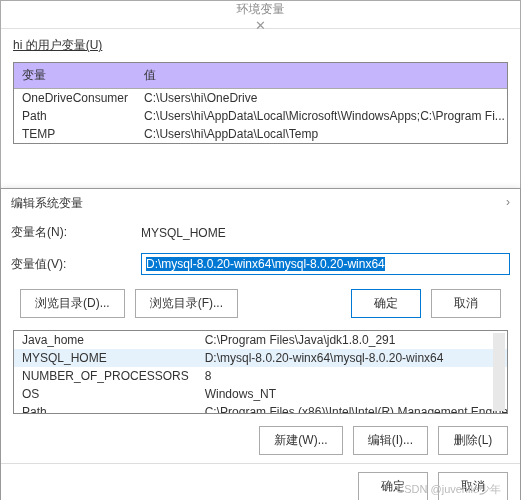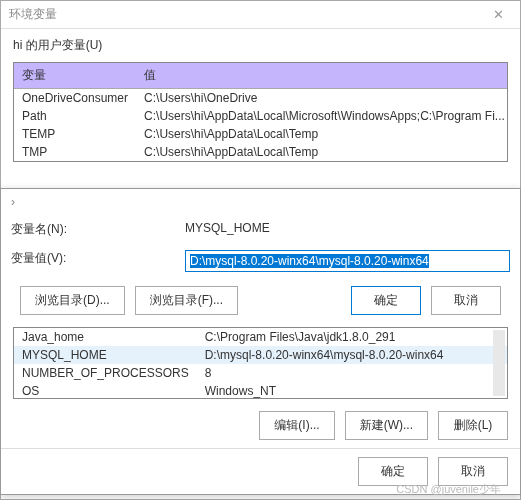--- a/index.html
+++ b/index.html
@@ -25,34 +25,36 @@
       background: #fff;
       border: 1px solid #aaa;
     }
     .titlebar {
       display: flex;
       justify-content: space-between;
       align-items: center;
       height: 28px;
       padding: 0 8px;
       border-bottom: 1px solid #e0e0e0;
+      flex-direction: column;
     }
     .titlebar-title {
       color: #888;
       font-size: 12px;
     }
     .close-x {
       color: #999;
       font-size: 13px;
       padding: 0 8px;
       cursor: default;
     }
     .section-label {
       padding: 8px 12px 4px 12px;
       font-size: 12px;
+      text-decoration: underline;
     }
     .table-container {
       margin: 4px 12px;
       border: 1px solid #888;
       background: #fff;
       overflow: hidden;
     }
     table {
       width: 100%;
       border-collapse: collapse;
@@ -85,23 +87,22 @@
       box-shadow: 0 2px 8px rgba(0,0,0,0.2);
     }
     .modal-title {
       padding: 6px 10px;
       font-size: 12px;
       display: flex;
       justify-content: space-between;
     }
     .form-row {
       display: flex;
-      align-items: flex-start;
+      align-items: center;
       padding: 6px 10px;
-      gap: 44px;
     }
     .form-label {
       width: 130px;
       font-size: 12px;
     }
     .form-value {
       flex: 1;
       font-size: 12px;
     }
     .form-input {
@@ -131,21 +132,21 @@
     .btn.primary {
       border: 1px solid #0078d4;
     }
     .spacer {
       flex: 1;
     }
     .sys-table-container {
       margin: 4px 12px;
       border: 1px solid #888;
       background: #fff;
-      height: 72px;
+      height: 84px;
       overflow: auto;
     }
     .sys-table-container tr.hl td {
       background: #e5f1fb;
     }
     .scrollbar {
       position: absolute;
       right: 2px;
       top: 2px;
       bottom: 2px;
@@ -191,31 +192,28 @@
             <td>C:\Users\hi\OneDrive</td>
           </tr>
         <tr>
             <td>Path</td>
             <td>C:\Users\hi\AppData\Local\Microsoft\WindowsApps;C:\Program Fi...</td>
           </tr>
         <tr>
             <td>TEMP</td>
             <td>C:\Users\hi\AppData\Local\Temp</td>
           </tr>
-        <tr>
-            <td>TMP</td>
-            <td>C:\Users\hi\AppData\Local\Temp</td>
-          </tr>
       </tbody>
     </table>
   </div>
 </div>
 
 <div class="modal">
   <div class="modal-title">
+    <span>编辑系统变量</span>
     <span style="color:#888;">›</span>
   </div>
 
   <div class="form-row">
     <div class="form-label">变量名(N):</div>
     <div class="form-value">MYSQL_HOME</div>
   </div>
 
   <div class="form-row">
     <div class="form-label">变量值(V):</div>
@@ -258,22 +256,22 @@
         <tr>
             <td>PATHEXT</td>
             <td>.COM;.EXE;.BAT;.CMD;.VBS;.VBE;.JS;.JSE;.WSF;.WSH;.MSC</td>
           </tr>
       </tbody>
     </table>
     <div class="scrollbar"></div>
   </div>
 
   <div class="bottom-buttons">
+    <div class="btn">新建(W)...</div>
     <div class="btn">编辑(I)...</div>
-    <div class="btn">新建(W)...</div>
     <div class="btn">删除(L)</div>
   </div>
 
   <div style="border-top:1px solid #ddd;"></div>
 
   <div class="bottom-buttons">
     <div class="btn">确定</div>
     <div class="btn">取消</div>
   </div>
 </div>

